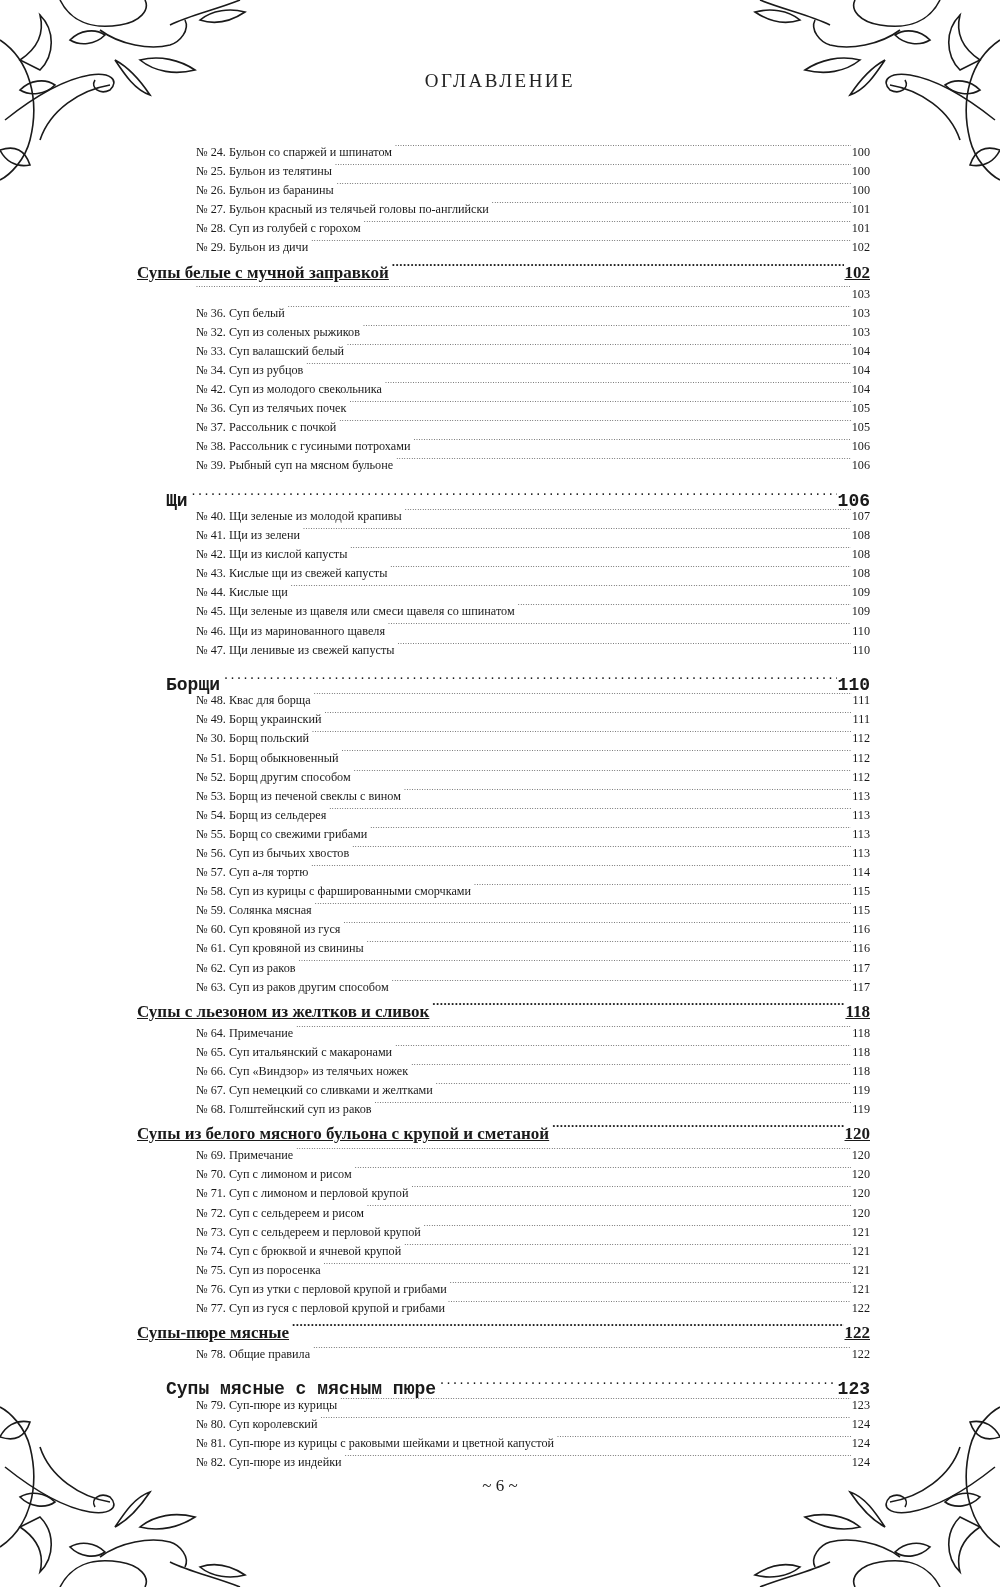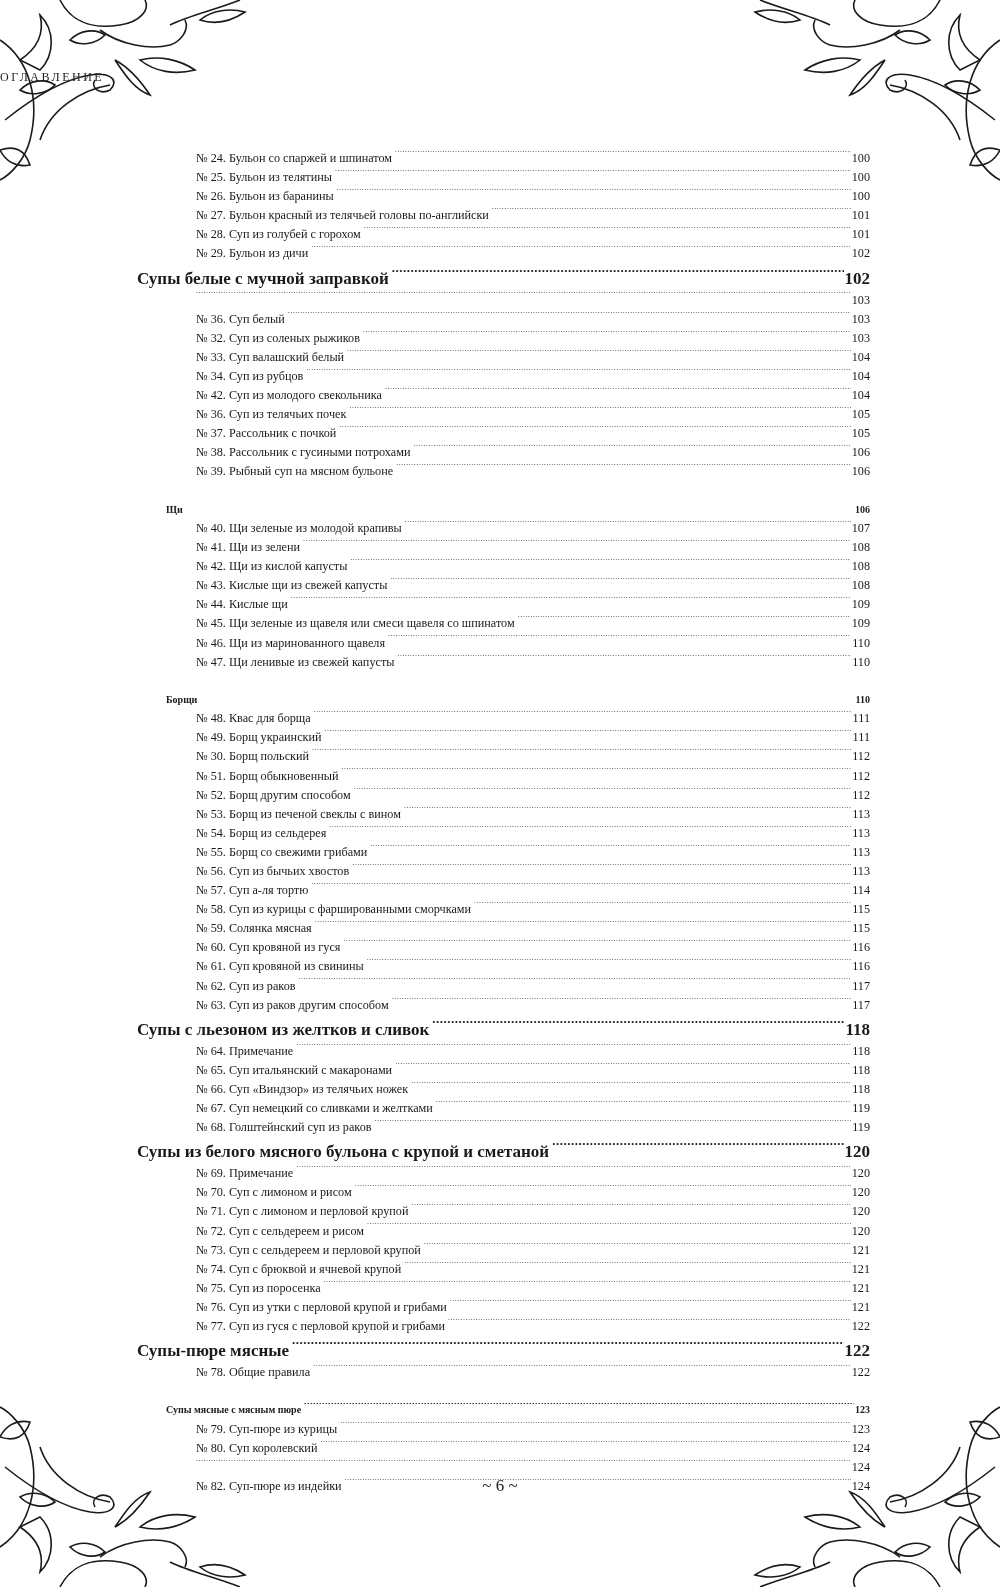--- a/index.html
+++ b/index.html
@@ -5,38 +5,38 @@
   html, body { margin: 0; padding: 0; background: #ffffff; }
   body { width: 1000px; height: 1587px; position: relative; overflow: hidden;
          font-family: "Liberation Serif", "DejaVu Serif", serif; color: #1a1a1a; }
   .ornament { position: absolute; }
   .ornament svg { display: block; }
   .orn-tl { left: 0; top: 0; }
   .orn-tr { right: 0; top: 0; transform: scaleX(-1); }
   .orn-bl { left: 0; bottom: 0; transform: scaleY(-1); }
   .orn-br { right: 0; bottom: 0; transform: scale(-1,-1); }
 
-  .page-title { position: absolute; top: 70px; left: 0; width: 1000px; 
-                font-size: 12px; letter-spacing: 2.5px; color: #222; }
-
-  .toc { position: absolute; top: 149px; left: 137px; width: 733px; }
+  .page-title { position: absolute; top: 70px; left: 0; width: 1000px; text-align: center;
+                font-size: 19px; letter-spacing: 2.5px; color: #222; }
+
+  .toc { position: absolute; top: 143px; left: 137px; width: 733px; }
   .row { display: flex; align-items: baseline; white-space: nowrap; }
   .row .lbl { flex: 0 0 auto; padding-right: 3px; }
   .row .dots { flex: 1 1 auto; overflow: hidden; height: 1em; position: relative; }
   .row .dots::after { content: "......................................................................................................................................................................................................................................................................................................................................................................................";
                       position: absolute; left: 0; bottom: 0; white-space: nowrap; letter-spacing: 0.5px; }
   .row .pg { flex: 0 0 auto; padding-left: 1px; }
 
   .entry { font-size: 12.2px; height: 19.1px; line-height: 19.1px; padding-left: 59px; }
   .entry .dots::after { font-size: 8px; bottom: 3px; }
 
-  .section { font-size: 17px; font-weight: bold; height: 25px; line-height: 25px; margin-top: 2px; }
+  .section { font-size: 17px; font-weight: bold; height: 25px; line-height: 25px; margin-top: 2px; text-decoration: underline; }
   .section .dots::after { font-size: 13px; bottom: 4px; }
 
-  .subsection { font-size: 10px; font-weight: bold; height: 19.5px; line-height: 19.5px; padding-left: 29px; margin-top: 18px; }
+  .subsection { font-size: 18px; font-weight: bold; height: 19.5px; line-height: 19.5px; padding-left: 29px; margin-top: 12px; font-family: Liberation Mono, monospace; }
   .subsection .dots::after { font-size: 10px; bottom: 3px; }
 
   .footer-pn { position: absolute; top: 1476px; left: 0; width: 1000px; text-align: center;
                font-size: 17px; color: #222; }
 </style>
 </head>
 <body>
 
 <div class="ornament orn-tl">
   <svg width="250" height="210" viewBox="0 0 250 210" fill="none" stroke="#1a1a1a" stroke-width="1.6">
@@ -423,20 +423,21 @@
       <span class="lbl">№ 79. Суп-пюре из курицы</span>
       <span class="dots"></span>
       <span class="pg">123</span>
     </div>
     <div class="row entry">
       <span class="lbl">№ 80. Суп королевский</span>
       <span class="dots"></span>
       <span class="pg">124</span>
     </div>
     <div class="row entry">
+      <span class="lbl">№ 81. Суп-пюре из курицы с раковыми шейками и цветной капустой</span>
       <span class="dots"></span>
       <span class="pg">124</span>
     </div>
     <div class="row entry">
       <span class="lbl">№ 82. Суп-пюре из индейки</span>
       <span class="dots"></span>
       <span class="pg">124</span>
     </div>
   </div>
 

